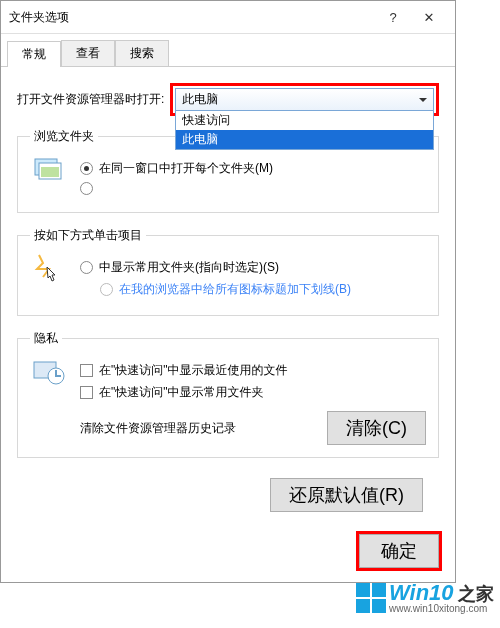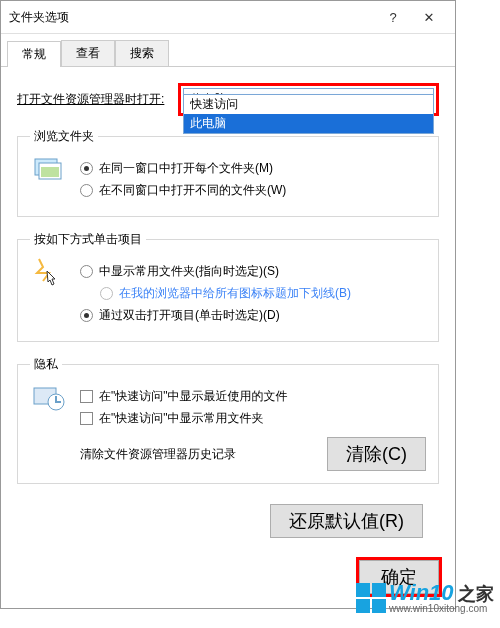--- a/index.html
+++ b/index.html
@@ -7,25 +7,25 @@
 .window { width: 456px; border: 1px solid #999; background: #fff; }
 .titlebar { display: flex; align-items: center; justify-content: space-between; padding: 6px 8px; border-bottom: 1px solid #e0e0e0; }
 .titlebar-title { font-size: 12px; color: #000; }
 .title-buttons { display: flex; }
 .title-btn { width: 36px; height: 20px; display: flex; align-items: center; justify-content: center; font-size: 13px; color: #333; }
 .tabs { display: flex; border-bottom: 1px solid #ccc; position: relative; padding: 6px 6px 0 6px; }
 .tab { padding: 4px 14px; font-size: 12px; border: 1px solid #ccc; border-bottom: none; background: #f0f0f0; margin-right: 0px; }
 .tab.active { background: #fff; position: relative; top: 1px; }
 .content { padding: 10px 16px 12px 16px; font-size: 12px; }
 .row { display: flex; align-items: center; margin: 6px 0 12px 0; position: relative; }
-.label { margin-right: 14px; text-decoration: underline; }
+.label { margin-right: 6px; }
 .select-wrap { position: relative; flex: 1; }
 .select { border: 1px solid #7aa7d7; padding: 2px 18px 2px 6px; font-size: 12px; background: linear-gradient(#fff,#eaf2fb); position: relative; }
 .select::after { content: ""; position: absolute; right: 6px; top: 50%; margin-top: -2px; border: 4px solid transparent; border-top-color: #333; }
-.dropdown { position: absolute; left: 0; right: 0; top: 6px; border: 1px solid #7aa7d7; background: #fff; z-index: 10; }
+.dropdown { position: absolute; left: 0; right: 0; top: 22px; border: 1px solid #7aa7d7; background: #fff; z-index: 10; }
 .dropdown-item { padding: 1px 6px; font-size: 12px; }
 .dropdown-item.sel { background: #1a6fd8; color: #fff; }
 fieldset.group { border: 1px solid #d8d8d8; margin: 8px 0 14px 0; padding: 10px 12px 12px 12px; }
 legend { font-size: 12px; padding: 0 4px; }
 .opt-row { display: flex; align-items: center; margin: 5px 0; padding-left: 50px; }
 .icon-box { position: absolute; margin-left: -48px; width: 34px; height: 34px; display: flex; align-items: center; justify-content: center; }
 .radio, .checkbox { width: 13px; height: 13px; margin-right: 6px; flex-shrink: 0; }
 .radio { border: 1px solid #888; border-radius: 50%; position: relative; background: #fff; }
 .radio.checked::after { content: ""; position: absolute; inset: 3px; background: #333; border-radius: 50%; }
 .radio.disabled { border-color: #bbb; }
@@ -89,43 +89,38 @@
               <rect x="2" y="4" width="22" height="16" fill="#cdeafc" stroke="#6aa0c9"></rect>
               <rect x="6" y="8" width="22" height="16" fill="#fff" stroke="#6aa0c9"></rect>
               <rect x="8" y="12" width="18" height="10" fill="#bfe2a0"></rect>
             </svg>
         </div>
         <span class="radio checked"></span>
         <span>在同一窗口中打开每个文件夹(M)</span>
       </div>
       <div class="opt-row">
         <span class="radio"></span>
-        <span>在不同窗口中打开不同的文件夹(W)</span>
       </div>
     </fieldset>
 
     <fieldset class="group group-rel">
       <legend>按如下方式单击项目</legend>
       <div class="opt-row" style="position:relative">
         <div class="icon-box">
           <svg width="32" height="30" viewBox="0 0 32 30">
               <path d="M6 2 l4 8 l-6 6 l12 0 l-6 8" fill="none" stroke="#f5b940" stroke-width="2"></path>
               <path d="M14 14 l8 8 l-3 0 l2 5 l-2 1 l-2 -5 l-2 2 z" fill="#fff" stroke="#333"></path>
             </svg>
         </div>
         <span class="radio"></span>
         <span>中显示常用文件夹(指向时选定)(S)</span>
       </div>
       <div class="opt-row">
         <span class="radio disabled sub" style="margin-left:20px"></span>
         <span class="disabled-text">在我的浏览器中给所有图标标题加下划线(B)</span>
-      </div>
-      <div class="opt-row">
-        <span class="radio checked"></span>
-        <span>通过双击打开项目(单击时选定)(D)</span>
       </div>
     </fieldset>
 
     <fieldset class="group group-rel">
       <legend>隐私</legend>
       <div class="opt-row" style="position:relative">
         <div class="icon-box">
           <svg width="34" height="30" viewBox="0 0 34 30">
               <rect x="2" y="6" width="22" height="16" fill="#dce9f6" stroke="#6aa0c9"></rect>
               <circle cx="24" cy="20" r="8" fill="#fff" stroke="#6aa0c9"></circle>

